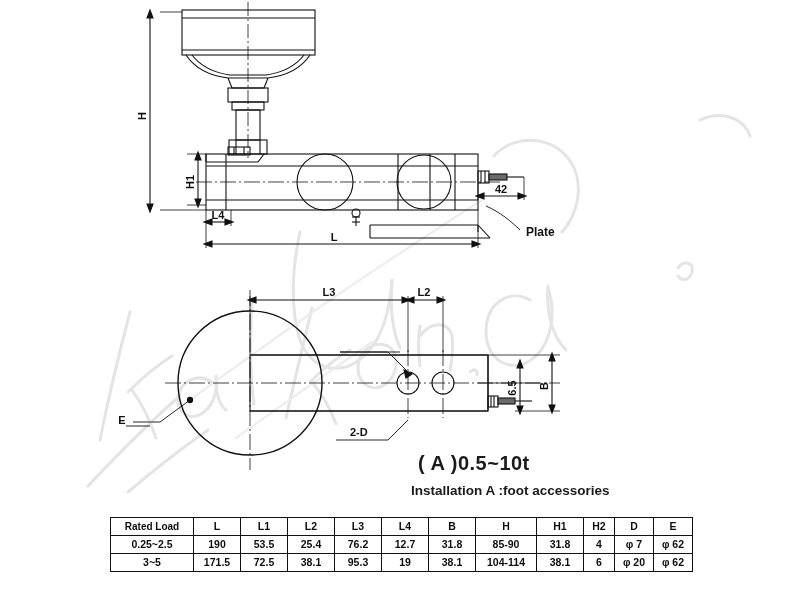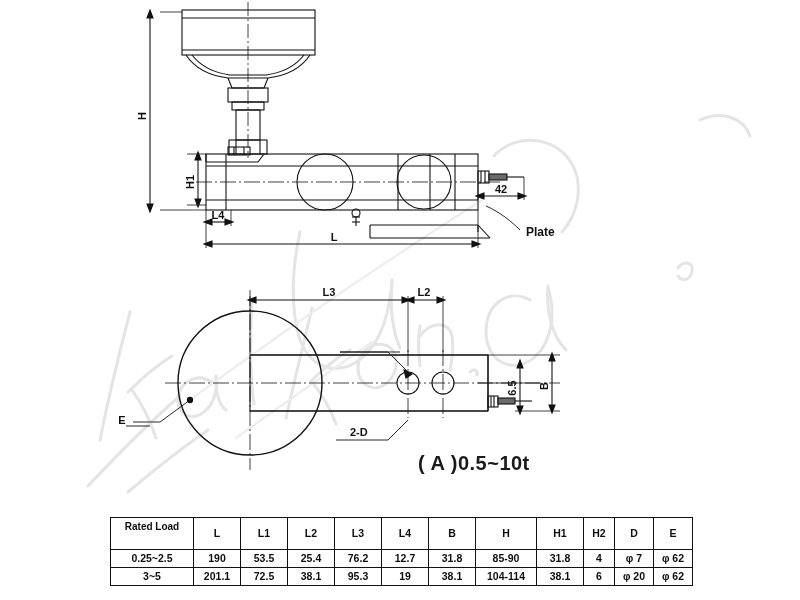--- a/index.html
+++ b/index.html
@@ -28,21 +28,21 @@
     font-size:10.5px;font-weight:bold;color:#0d0d0d;
     background:transparent;
   }
   table.spec th,table.spec td{
     border:1px solid #111;
     text-align:center;vertical-align:middle;
     padding:0;height:17px;line-height:17px;
     white-space:nowrap;
   }
   table.spec th{font-weight:bold;}
-  table.spec th.rl{width:82px;font-size:10px;vertical-align:bottom;text-align:center;padding-bottom:14px;}
+  table.spec th.rl{width:82px;font-size:10px;vertical-align:bottom;text-align:center;padding-bottom:0px;}
   table.spec td.rl{width:82px;}
   table.spec th.c,table.spec td.c{width:46px;}
   table.spec th.ch,table.spec td.ch{width:60px;}
   table.spec th.cn,table.spec td.cn{width:30px;}
   table.spec th.cd,table.spec td.cd{width:38px;}
   .thead-row th{height:22px;line-height:22px;}
 </style>
 </head>
 <body>
 
@@ -259,20 +259,21 @@
       <text class="dimtext" x="329" y="296" text-anchor="middle">L3</text>
       <text class="dimtext" x="424" y="296" text-anchor="middle">L2</text>
       <text class="dimtext" transform="translate(516,388) rotate(-90)" text-anchor="middle">6.5</text>
       <text class="dimtext" transform="translate(548,386) rotate(-90)" text-anchor="middle">B</text>
       <text class="dimtext" x="350" y="436" text-anchor="start">2-D</text>
       <text class="dimtext" x="122" y="424" text-anchor="middle">E</text>
     </g>
   </svg>
 
   <div class="captionA" id="capA">( A )0.5~10t</div>
+  <div class="captionA" id="capB">Installation A :foot accessories</div>
 
   <table class="spec">
     <thead>
       <tr class="thead-row">
         <th class="rl">Rated Load</th>
         <th class="c">L</th>
         <th class="c">L1</th>
         <th class="c">L2</th>
         <th class="c">L3</th>
         <th class="c">L4</th>
@@ -294,21 +295,21 @@
         <td class="c">12.7</td>
         <td class="c">31.8</td>
         <td class="ch">85-90</td>
         <td class="c">31.8</td>
         <td class="cn">4</td>
         <td class="cd">φ 7</td>
         <td class="cd">φ 62</td>
       </tr>
       <tr>
         <td class="rl">3~5</td>
-        <td class="c">201.1</td>
+        <td class="c">171.5</td>
         <td class="c">72.5</td>
         <td class="c">38.1</td>
         <td class="c">95.3</td>
         <td class="c">19</td>
         <td class="c">38.1</td>
         <td class="ch">104-114</td>
         <td class="c">38.1</td>
         <td class="cn">6</td>
         <td class="cd">φ 20</td>
         <td class="cd">φ 62</td>

